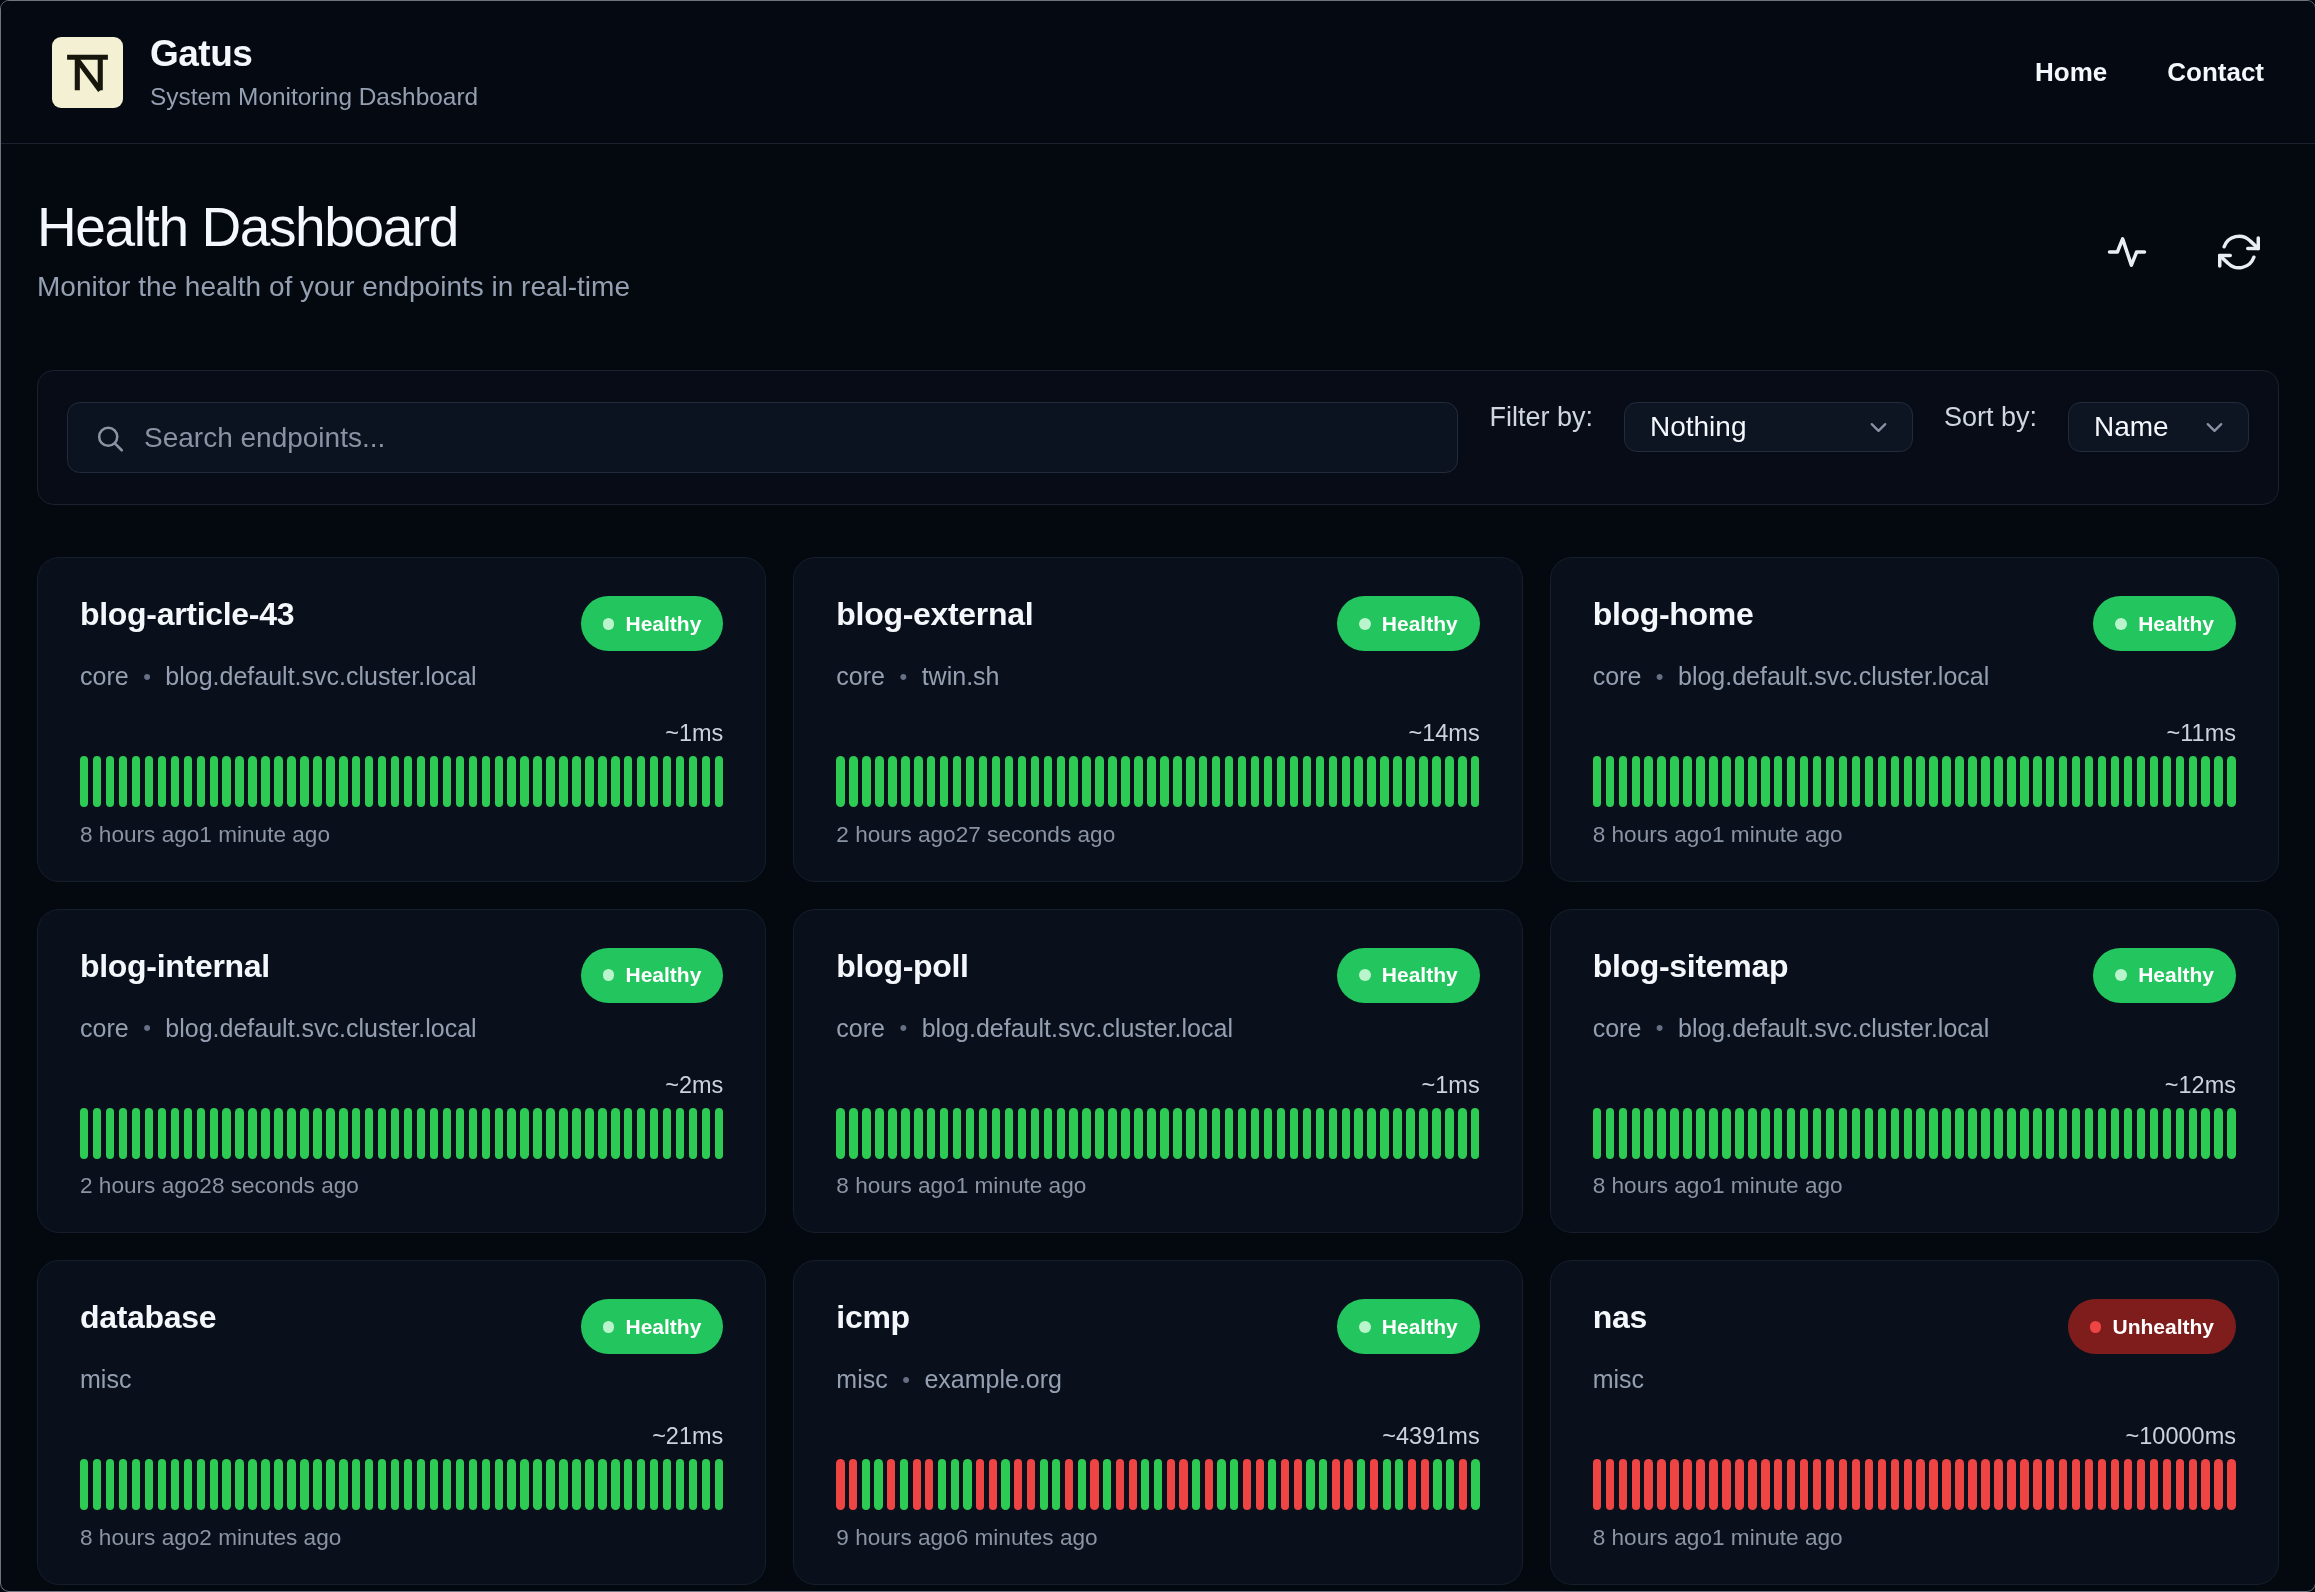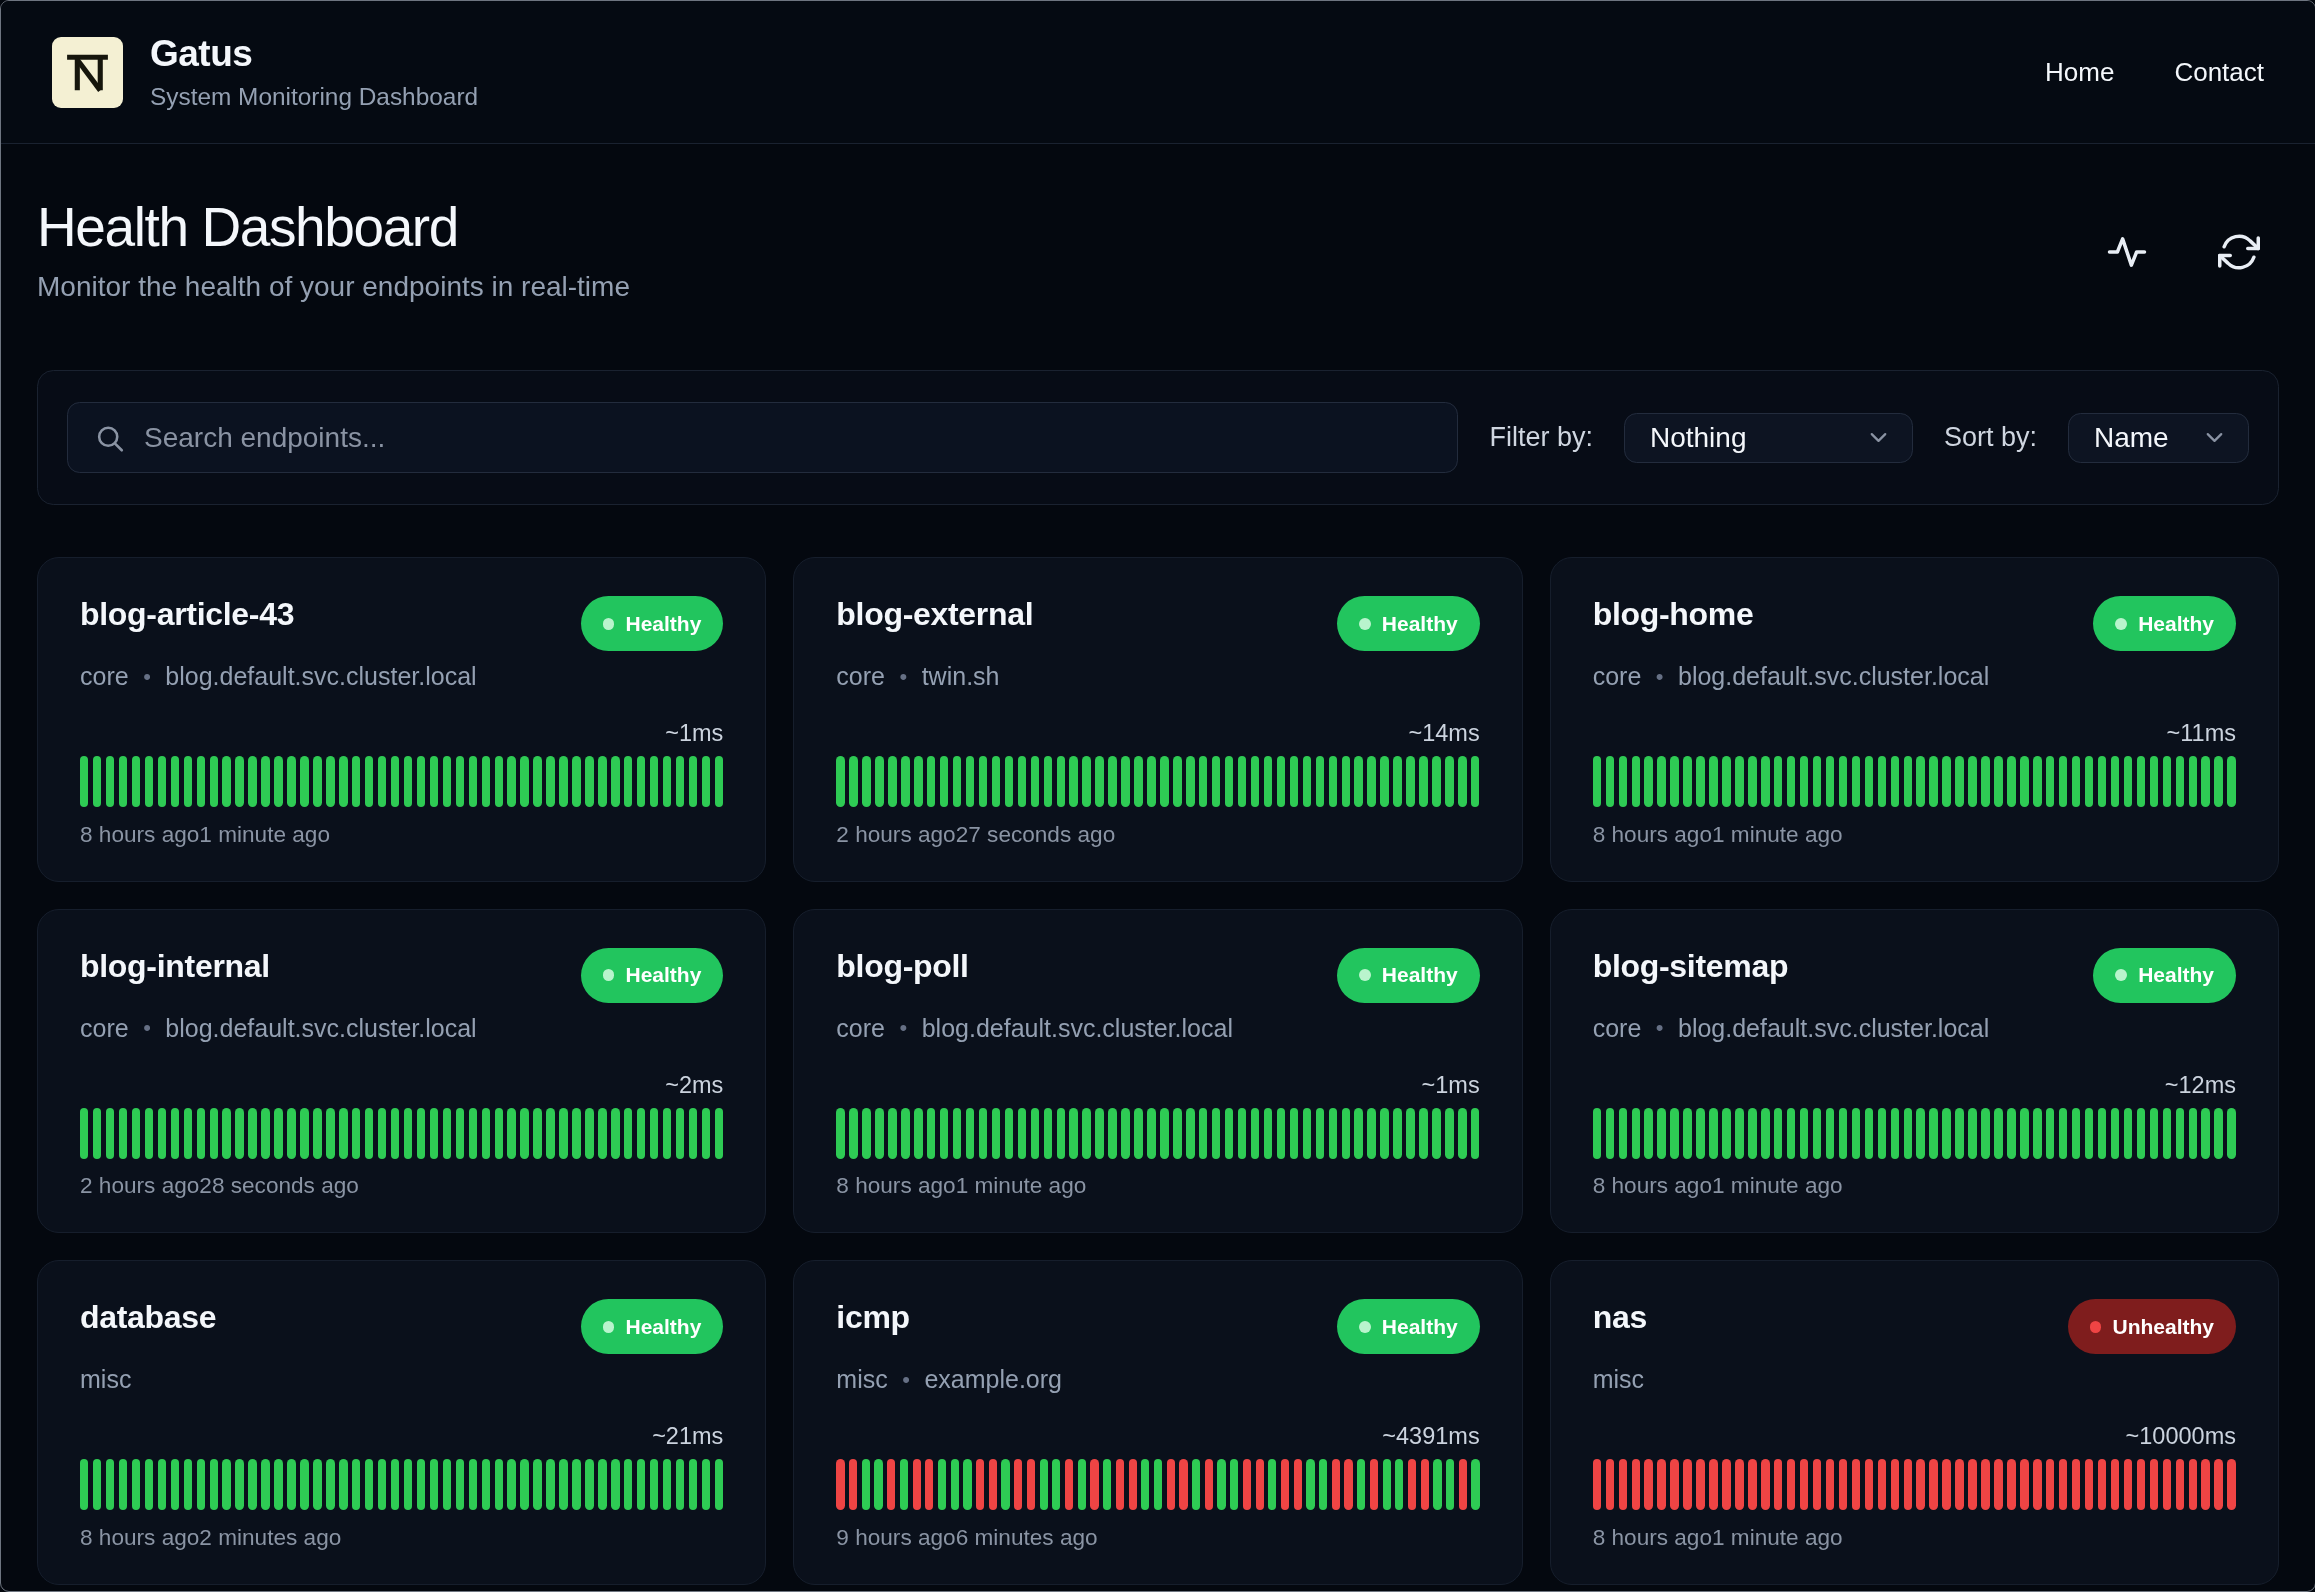--- a/index.html
+++ b/index.html
@@ -49,21 +49,21 @@
     width:71px;height:71px;border-radius:9px;
     background:var(--accent-cream);
     display:grid;place-items:center;
     flex:0 0 auto;
   }
   .logo svg{width:51px;height:51px;}
   .brand-block{margin-left:27px;display:flex;flex-direction:column;gap:7.2px;}
   .brand-title{font-size:37px;font-weight:700;letter-spacing:-0.5px;}
   .brand-subtitle{font-size:24.4px;color:var(--muted);}
   .nav{margin-left:auto;display:flex;gap:60px;align-items:center;}
-  .nav a{color:var(--text);text-decoration:none;font-size:26px;font-weight:400;cursor:pointer;}
+  .nav a{color:var(--text);text-decoration:none;font-size:26px;font-weight:700;cursor:pointer;}
 
   
   .main{padding:0 36px;flex:1;}
 
   .title-row{
     margin-top:56px;
     display:flex;align-items:center;justify-content:space-between;
   }
   .page-title{font-size:55px;font-weight:400;letter-spacing:-1.4px;line-height:1.0;}
   .page-subtitle{margin-top:16.3px;font-size:28px;color:var(--muted);}
@@ -71,21 +71,21 @@
   .icon-btn{width:47px;height:47px;display:grid;place-items:center;cursor:pointer;color:#e9eef5;}
   .icon-btn svg{width:42px;height:42px;}
 
   
   .toolbar{
     margin-top:67px;
     border:1.8px solid var(--line);
     background:var(--panel-bg);
     border-radius:16.3px;
     padding:31px 29px;
-    display:flex;align-items:center;gap:31px;
+    display:flex;gap:31px;
   }
   .search-wrap{position:relative;flex:1;}
   .search-wrap .search-icon{
     position:absolute;left:27px;top:50%;transform:translateY(-50%);
     width:31px;height:31px;color:#8a93a3;
   }
   .search-input{
     width:100%;height:71px;
     background:var(--input-bg);
     border:1.8px solid var(--input-border);

